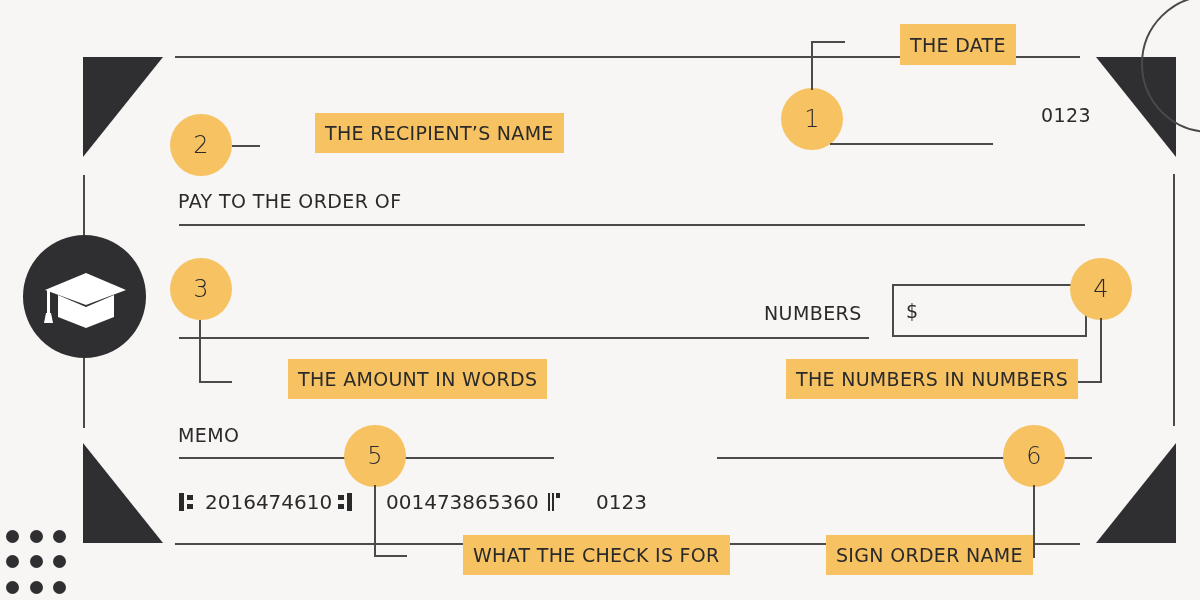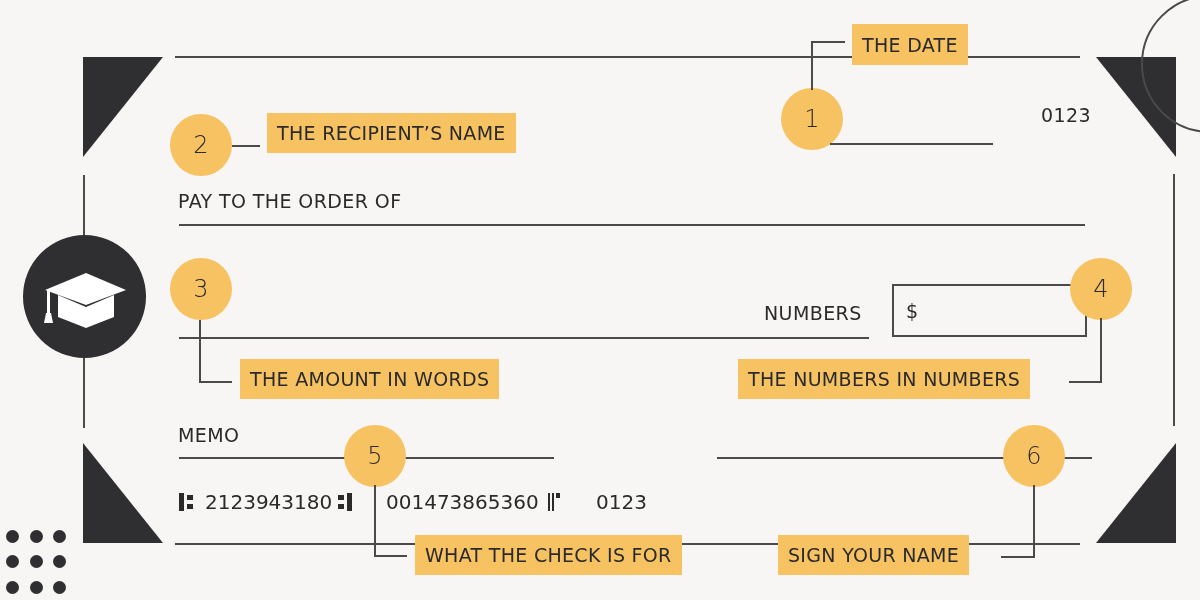--- a/index.html
+++ b/index.html
@@ -13,21 +13,21 @@
   .hline { position: absolute; height: 2px; background: #4a4a4a; }
   .vline { position: absolute; width: 2px; background: #4a4a4a; }
   .circle {
     position: absolute; width: 62px; height: 62px; border-radius: 50%;
     background: #f6c262; display: flex; align-items: center; justify-content: center;
     font-size: 24px; font-weight: 300; color: #2b2a2b;
   }
   .tag {
     position: absolute; height: 40px; background: #f6c262;
     display: flex; align-items: center; padding: 0 10px; box-sizing: border-box;
-    font-size: 19px; letter-spacing: 0.3px; color: #2b2a2b; white-space: nowrap;
+    font-size: 19px; letter-spacing: 0.3px; color: #2b2a2b; white-space: nowrap; margin-left: 48px;
   }
   .label { position: absolute; font-size: 19px; letter-spacing: 0.4px; color: #2b2a2b; white-space: nowrap; }
   .micr { position: absolute; font-size: 20px; color: #2b2a2b; white-space: nowrap; }
   .dot { position: absolute; width: 13px; height: 13px; border-radius: 50%; background: #2f2e30; }
 </style>
 </head>
 <body>
 
 <svg class="abs" style="left:83px;top:57px" width="80" height="100">
     <polygon points="0,0 80,0 0,100" fill="#2f2e30"></polygon>
@@ -94,39 +94,39 @@
 <div class="circle" style="left:344px;top:425px">5</div>
 <div class="vline" style="left:374px;top:485px;height:71px"></div>
 <div class="hline" style="left:374px;top:555px;width:33px"></div>
 <div class="tag" style="left:415px;top:535px">WHAT THE CHECK IS FOR</div>
 
 <div class="abs" style="left:179px;top:493px;width:16px;height:18px;">
   <div class="abs" style="left:0;top:0;width:5px;height:18px;background:#2b2a2b"></div>
   <div class="abs" style="left:8px;top:2px;width:6px;height:5px;background:#2b2a2b"></div>
   <div class="abs" style="left:8px;top:11px;width:6px;height:5px;background:#2b2a2b"></div>
 </div>
-<div class="micr" style="left:205px;top:490px">2123943180</div>
+<div class="micr" style="left:205px;top:490px">2016474610</div>
 <div class="abs" style="left:338px;top:493px;width:16px;height:18px;">
   <div class="abs" style="left:0;top:2px;width:6px;height:5px;background:#2b2a2b"></div>
   <div class="abs" style="left:0;top:11px;width:6px;height:5px;background:#2b2a2b"></div>
   <div class="abs" style="left:9px;top:0;width:5px;height:18px;background:#2b2a2b"></div>
 </div>
 <div class="micr" style="left:386px;top:490px">001473865360</div>
 <div class="abs" style="left:548px;top:493px;width:12px;height:18px;">
   <div class="abs" style="left:0;top:0;width:2px;height:18px;background:#2b2a2b"></div>
   <div class="abs" style="left:4px;top:0;width:2px;height:18px;background:#2b2a2b"></div>
   <div class="abs" style="left:8px;top:0;width:4px;height:5px;background:#2b2a2b"></div>
 </div>
 <div class="micr" style="left:596px;top:490px">0123</div>
 
 <div class="hline" style="left:717px;top:457px;width:375px"></div>
 <div class="circle" style="left:1003px;top:425px">6</div>
 <div class="vline" style="left:1033px;top:485px;height:72px"></div>
 <div class="hline" style="left:1001px;top:556px;width:34px"></div>
-<div class="tag" style="left:778px;top:535px">SIGN YOUR NAME</div>
+<div class="tag" style="left:778px;top:535px">SIGN ORDER NAME</div>
 
 <div>
   <div class="dot" style="left:6px;top:530px"></div>
   <div class="dot" style="left:30px;top:530px"></div>
   <div class="dot" style="left:53px;top:530px"></div>
   <div class="dot" style="left:6px;top:555px"></div>
   <div class="dot" style="left:30px;top:555px"></div>
   <div class="dot" style="left:53px;top:555px"></div>
   <div class="dot" style="left:6px;top:581px"></div>
   <div class="dot" style="left:30px;top:581px"></div>

